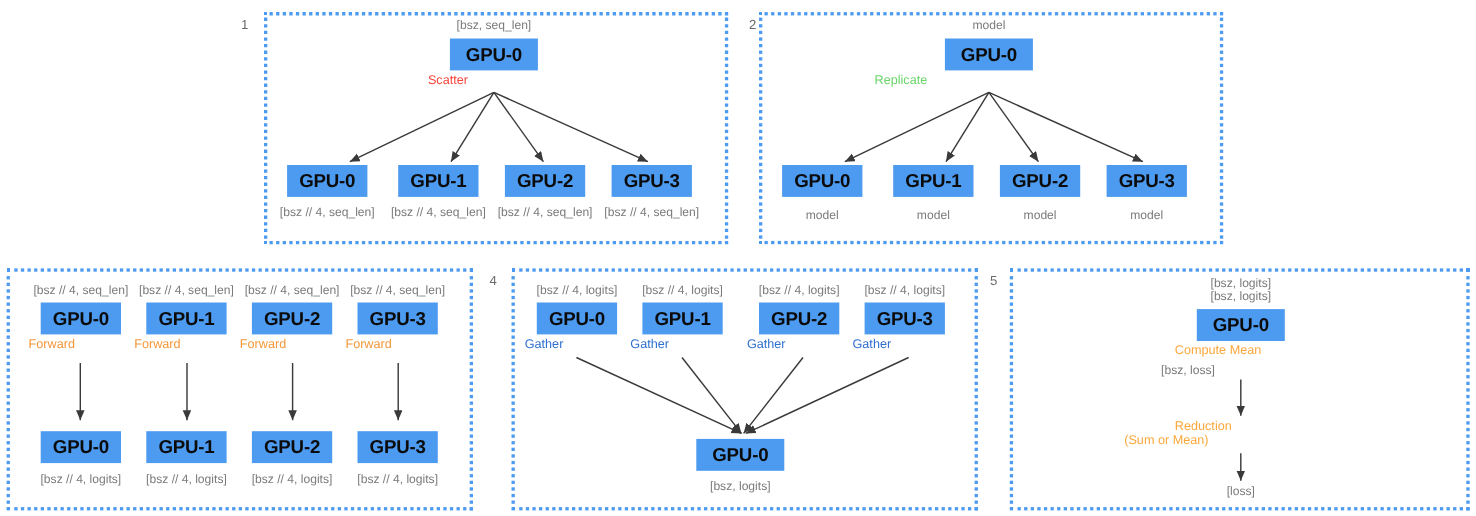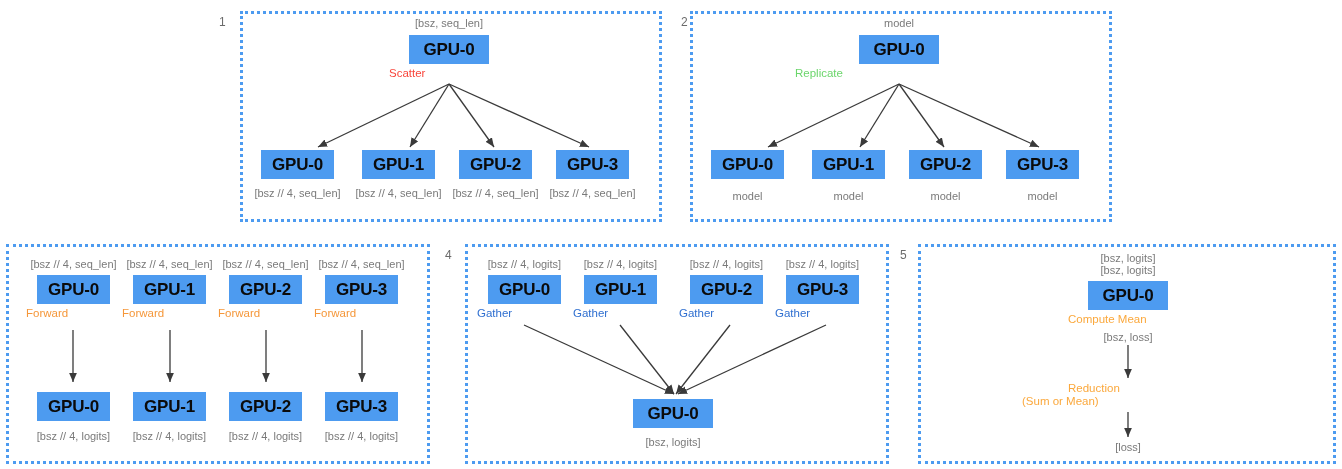--- a/index.html
+++ b/index.html
@@ -198,20 +198,20 @@
 
   <div class="panel-num" style="left:900px;top:249px;">5</div>
   <div class="panel" style="left:918px;top:244px;width:418px;height:220px;"></div>
 
   <div class="cap" style="left:1068px;top:252px;width:120px;">[bsz, logits]</div>
   <div class="cap" style="left:1068px;top:264px;width:120px;">[bsz, logits]</div>
 
   <div class="gpu" style="left:1088px;top:281px;width:80px;height:29px;">GPU-0</div>
 
   <div class="op loss" style="left:1068px;top:313px;width:120px;">Compute Mean</div>
-  <div class="cap" style="left:1068px;top:331px;width:120px;">[bsz, loss]</div>
+  <div class="cap" style="left:1020px;top:331px;width:120px;">[bsz, loss]</div>
 
   <div class="op loss" style="left:1068px;top:382px;width:120px;">Reduction</div>
   <div class="op loss" style="left:1022px;top:395px;width:140px;">(Sum or Mean)</div>
 
   <div class="cap" style="left:1068px;top:441px;width:120px;">[loss]</div>
 
 </div>
 
 </body></html>

